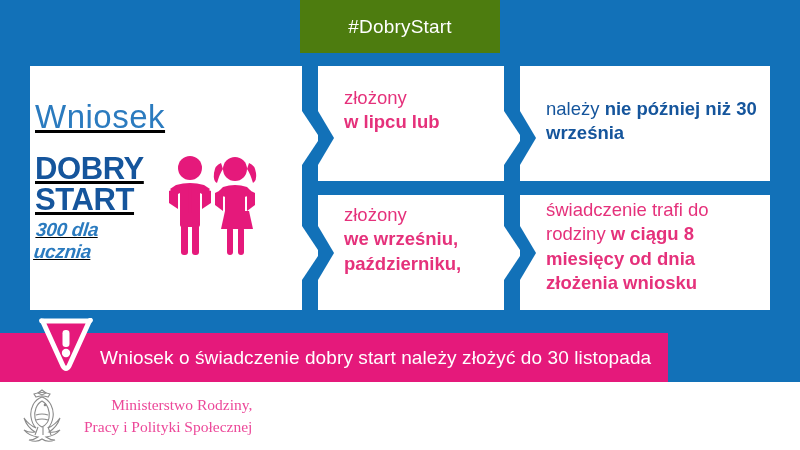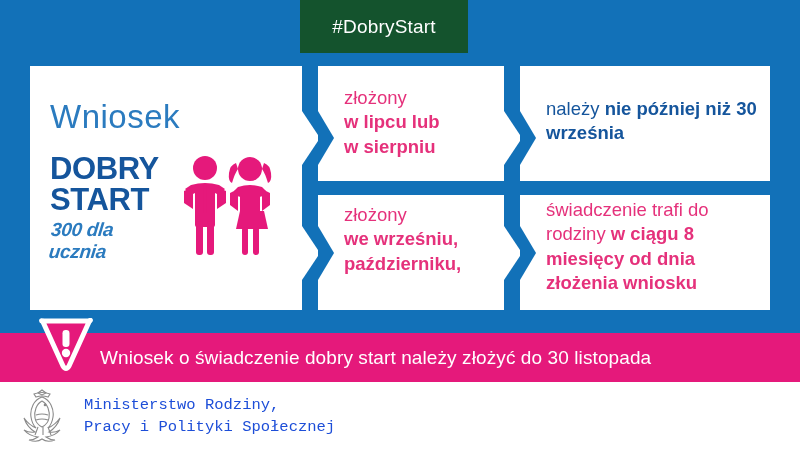--- a/index.html
+++ b/index.html
@@ -20,22 +20,22 @@
     position: absolute;
     left: 0; top: 0;
     width: 800px; height: 382px;
     background: #1271b8;
   }
 
   
   .hashtag-tab {
     position: absolute;
     left: 300px; top: 0;
-    width: 168px; height: 53px;
-    background: #14532d;
+    width: 200px; height: 53px;
+    background: #4d7c0f;
     display: flex;
     align-items: center;
     justify-content: center;
     color: #ffffff;
     font-size: 19px;
     letter-spacing: 0.2px;
   }
 
   
   .panel {
@@ -74,22 +74,23 @@
   .notch.m2 { left: 318px; top: 226px; }
   .notch.r1 { left: 520px; top: 111px; }
   .notch.r2 { left: 520px; top: 226px; }
 
   .chev-point.mid1 { left: 504px; top: 111px; }
   .chev-point.mid2 { left: 504px; top: 226px; }
 
   
   .logo-wrap {
     position: absolute;
-    left: 50px; top: 100px;
+    left: 35px; top: 100px;
     width: 240px;
+    text-decoration: underline;
   }
   .wniosek {
     color: #2b7bbf;
     font-size: 33px;
     font-weight: 300;
     letter-spacing: 0.5px;
     line-height: 1;
     margin-bottom: 18px;
   }
   .logo-row { display: flex; align-items: flex-end; }
@@ -125,21 +126,21 @@
 
   .t-mid-1   { left: 344px; top: 86px;  width: 160px; }
   .t-mid-2   { left: 344px; top: 203px; width: 165px; }
   .t-right-1 { left: 546px; top: 97px;  width: 214px; }
   .t-right-2 { left: 546px; top: 198px; width: 216px; }
 
   
   .alert-band {
     position: absolute;
     left: 0; top: 333px;
-    width: 800px; height: 49px;
+    width: 668px; height: 49px;
     background: #e5197b;
     display: flex;
     align-items: center;
   }
   .alert-text {
     color: #ffffff;
     font-size: 19px;
     font-weight: 300;
     margin-left: 100px;
     letter-spacing: 0.1px;
@@ -155,24 +156,25 @@
     position: absolute;
     left: 0; top: 382px;
     width: 800px; height: 68px;
     background: #ffffff;
     display: flex;
     align-items: center;
   }
   .eagle { margin-left: 14px; }
   .ministry {
     margin-left: 14px;
-    color: #1d4ed8;
-    font-family: Liberation Mono, monospace;
+    color: #ec4899;
+    font-family: Liberation Serif, serif;
     font-size: 15.5px;
     line-height: 1.42;
+    text-align: right;
   }
 </style>
 </head>
 <body>
 
 <div id="poster">
 
   <div class="blue-canvas"></div>
 
   <div class="hashtag-tab">
@@ -232,21 +234,20 @@
             <rect x="74" y="32" width="3" height="24"></rect>
           </g>
         </svg>
       </div>
     </div>
   </div>
 
   <div class="ptext t-mid-1 pink-text">
     <span class="light">złożony</span><br>
     <span class="bold">w lipcu lub</span><br>
-    <span class="bold">w sierpniu</span>
   </div>
 
   <div class="ptext t-right-1 blue-text">
     <span class="light">należy </span><span class="bold">nie później niż 30 września</span>
   </div>
 
   <div class="ptext t-mid-2 pink-text">
     <span class="light">złożony</span><br>
     <span class="bold">we wrześniu,</span><br>
     <span class="bold">październiku,</span><br>

